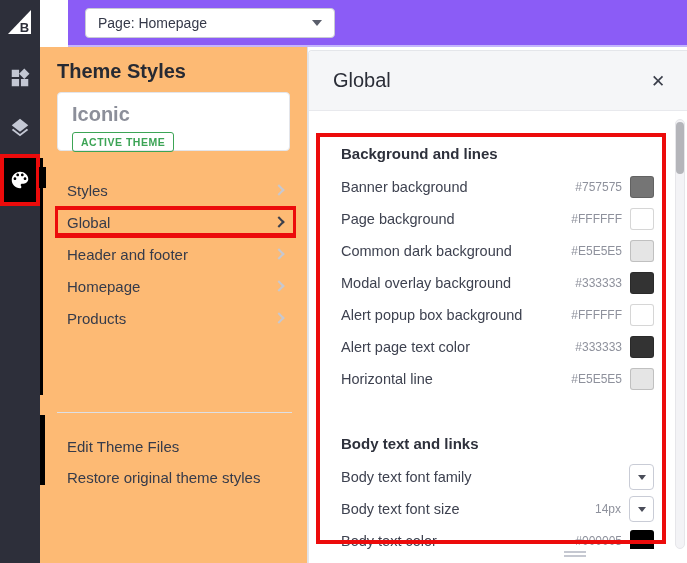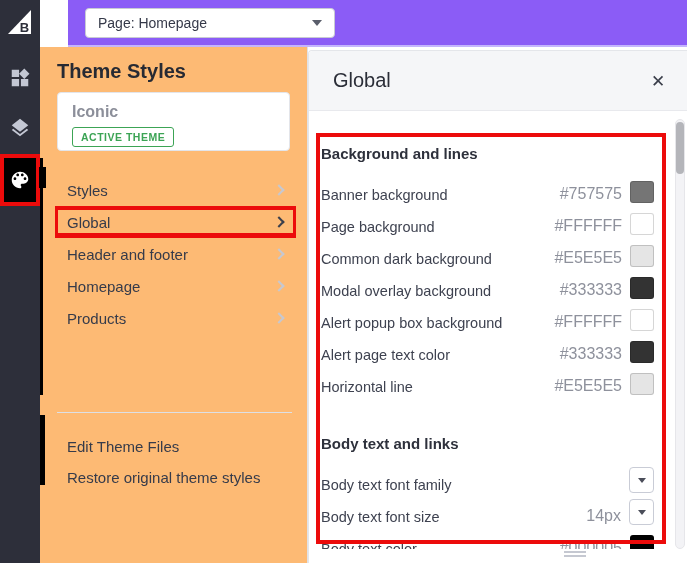--- a/index.html
+++ b/index.html
@@ -34,47 +34,47 @@
   .page-dd{position:absolute;left:17px;top:8px;width:250px;height:30px;border:1px solid #c8cad3;border-radius:4px;
            background:#fff;display:flex;align-items:center;padding:0 12px;cursor:pointer;}
   .page-dd-label{font-size:14px;color:#353949;flex:1;}
   .caret-down{width:0;height:0;border-left:5px solid transparent;border-right:5px solid transparent;border-top:6px solid #5a5e6b;}
 
   
   .theme-panel{position:absolute;left:40px;top:47px;width:268px;height:516px;background:#fdba74;border-right:1px solid #e0e2e7;}
   .tp-title{position:absolute;left:17px;top:13px;font-size:20px;font-weight:700;color:#272a33;}
   .theme-card{position:absolute;left:17px;top:45px;width:233px;height:59px;border:1px solid #e3e5ea;border-radius:4px;
               background:#fff;padding:10px 14px;}
-  .theme-name{font-size:16px;font-weight:700;color:#8c8f9a;}
+  .theme-name{font-size:20px;font-weight:700;color:#8c8f9a;}
   .theme-badge{display:inline-block;margin-top:6px;padding:3px 8px;border:1px solid var(--badge-green);
                border-radius:3px;color:var(--badge-green);font-size:10.5px;font-weight:700;letter-spacing:.5px;}
   .menu{position:absolute;left:15px;top:127px;width:241px;}
   .menu-item{height:32px;display:flex;align-items:center;padding:0 13px 0 12px;cursor:pointer;position:relative;}
   .menu-label{flex:1;font-size:15px;color:#363b4a;}
   .chev{width:8px;height:8px;border-top:2px solid #c6c8d1;border-right:2px solid #c6c8d1;transform:rotate(45deg);}
   .menu-item.selected{border:3px solid var(--accent-red);padding:0 10px 0 9px;}
   .menu-item.selected .chev{border-color:#3b3f4c;}
   .tp-divider{position:absolute;left:17px;top:365px;width:235px;height:1px;background:#dde0e5;}
   .tp-links{position:absolute;left:27px;top:384px;}
   .tp-link{height:31px;display:flex;align-items:center;font-size:15px;color:#363b4a;cursor:pointer;}
 
   
   .settings-panel{position:absolute;left:308px;top:50px;width:379px;height:513px;background:#fff;
                   border-left:1px solid #e4e6ea;border-top:1px solid #e4e6ea;border-radius:4px 0 0 0;}
   .sp-header{position:absolute;left:0;top:0;width:100%;height:60px;background:#f5f6f8;border-bottom:1px solid #e8e9ed;
              border-radius:4px 0 0 0;display:flex;align-items:center;padding-left:24px;}
   .sp-title{font-size:20px;color:#2b2e38;}
   .sp-close{position:absolute;right:15px;top:16px;width:28px;height:28px;border:0;background:transparent;
             font-size:17px;color:#3a3e4a;cursor:pointer;font-family:"Liberation Sans",sans-serif;}
-  .sp-body{position:absolute;left:0;top:60px;width:100%;height:438px;overflow:hidden;padding:32px 33px 0 12px;}
+  .sp-body{position:absolute;left:0;top:60px;width:100%;height:438px;overflow:hidden;padding:32px 33px 0 32px;}
   .sec-heading{font-size:15px;font-weight:700;color:#2e313c;height:22px;line-height:22px;margin-bottom:6px;}
   .sec-heading.second{margin-top:38px;}
-  .srow{height:32px;display:flex;align-items:flex-end;}
+  .srow{height:32px;display:flex;align-items:center;}
   .srow-label{flex:1;font-size:14.5px;color:#3e4250;}
-  .srow-value{font-size:16px;color:#8e919c;margin-right:8px;}
+  .srow-value{font-size:12px;color:#8e919c;margin-right:8px;}
   .swatch{width:24px;height:22px;border-radius:3px;border:1px solid rgba(0,0,0,.16);cursor:pointer;}
   .dd-btn{width:25px;height:26px;border-radius:4px;border:1px solid #c9ccd6;background:#fff;display:flex;
           align-items:center;justify-content:center;cursor:pointer;padding:0;}
   .dd-btn .caret-down{border-left-width:4px;border-right-width:4px;border-top-width:5px;border-top-color:#4a4d59;}
 
   
   .sp-scrolltrack{position:absolute;right:2px;top:68px;width:10px;height:430px;background:#f3f3f6;
                   border:1px solid #e6e6ea;border-radius:5px;}
   .sp-scrollthumb{position:absolute;left:0px;top:2px;width:8px;height:52px;background:#b4b5ba;border-radius:4px;cursor:grab;}
   

